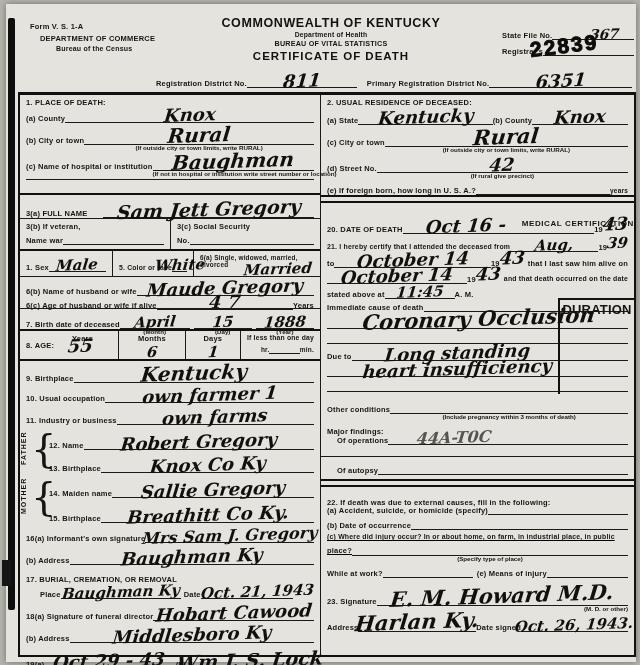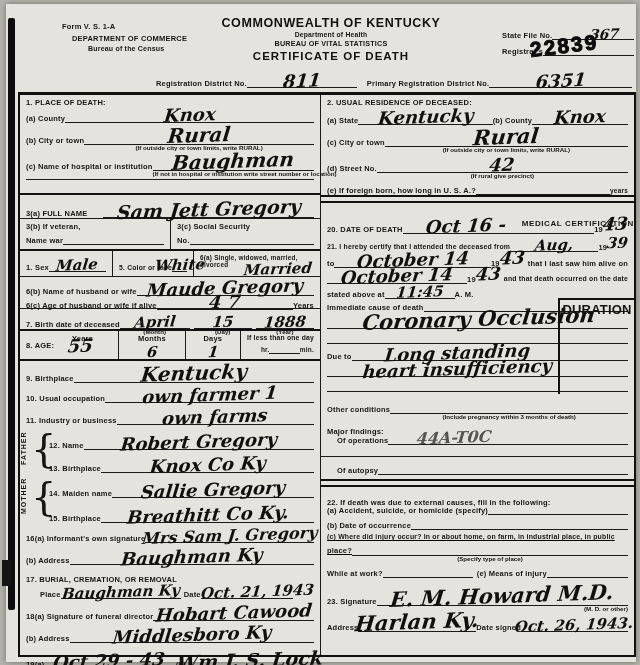--- a/index.html
+++ b/index.html
@@ -32,21 +32,21 @@
   .inl .hw{position:absolute;bottom:-4px;left:50%;transform:translateX(-50%) skewX(-8deg) rotate(-3deg);}
   .stamp{font-weight:900;font-size:21px;letter-spacing:2px;color:#0c0c0c;transform:rotate(-7deg);font-family:"Liberation Sans",sans-serif;-webkit-text-stroke:1px #0c0c0c;}
 </style>
 </head>
 <body>
 
 <div id="paper">
   <div id="leftbar"></div>
   <div id="leftblob"></div>
 
-  <div style="position:absolute;left:24px;top:18px;width:170px;text-align:left;margin-left:32px;">
+  <div style="position:absolute;left:24px;top:18px;width:170px;text-align:left;">
     <div class="p">Form V. S. 1-A</div>
     <div class="p" style="margin:3px 0 0 10px;">DEPARTMENT OF COMMERCE</div>
     <div class="p" style="margin:1px 0 0 26px;font-size:7px;">Bureau of the Census</div>
   </div>
 
   <div style="position:absolute;left:175px;top:12px;width:300px;text-align:center;">
     <div style="font-weight:bold;font-size:12.5px;letter-spacing:.6px;color:#131211;">COMMONWEALTH OF KENTUCKY</div>
     <div class="p" style="font-size:6.8px;margin-top:1px;">Department of Health</div>
     <div class="p" style="font-size:7.2px;">BUREAU OF VITAL STATISTICS</div>
     <div style="font-weight:bold;font-size:11.5px;letter-spacing:1px;margin-top:2px;color:#131211;">CERTIFICATE OF DEATH</div>

